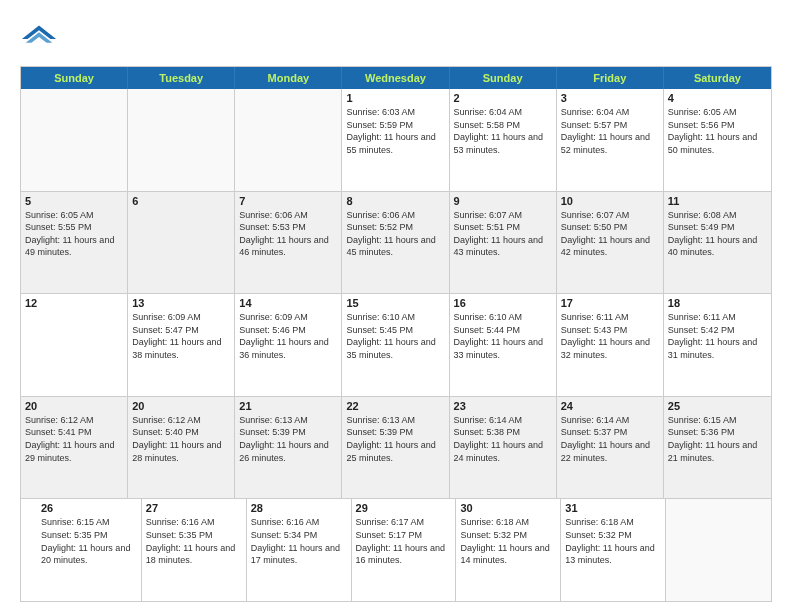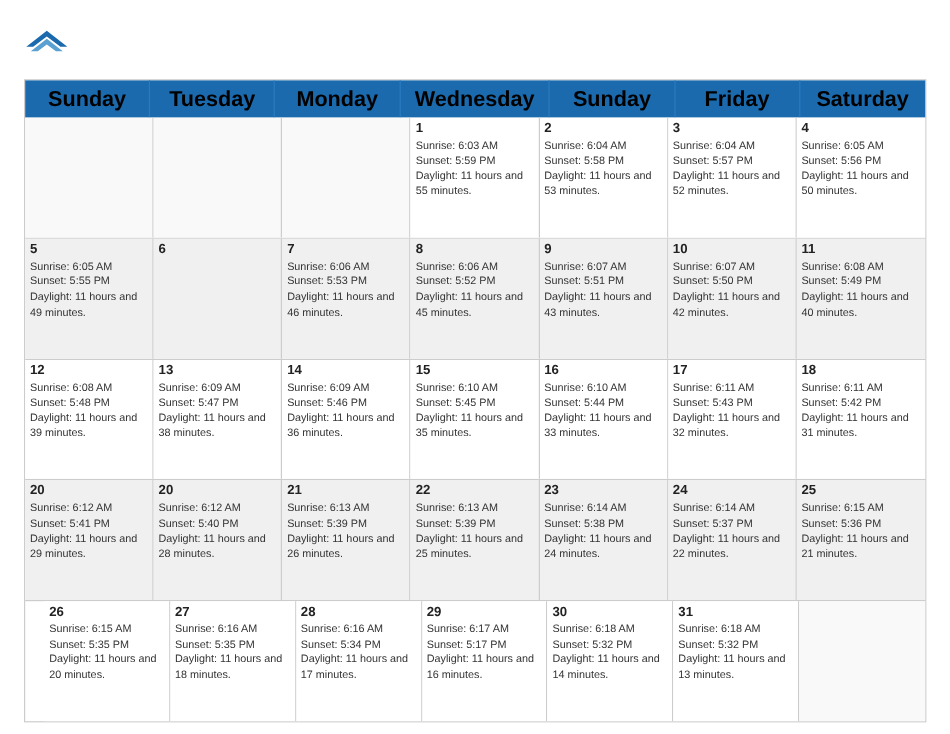--- a/index.html
+++ b/index.html
@@ -59,22 +59,22 @@
       display: flex;
       flex-direction: column;
       border: 1px solid #ccc;
     }
     .day-headers {
       display: grid;
       grid-template-columns: repeat(7, 1fr);
       background: #1a6aad;
     }
     .day-header {
-      color: #000000;
-      font-size: 18px;
+      color: #bef264;
+      font-size: 11px;
       font-weight: bold;
       text-align: center;
       padding: 5px 12px;
       border-right: 1px solid #2a7ac0;
     }
     .day-header:last-child { border-right: none; }
     .calendar-body {
       flex: 1;
       display: flex;
       flex-direction: column;
@@ -220,24 +220,20 @@
             <div class="day-number">11</div>
             <div class="day-info">Sunrise: 6:08 AM
 Sunset: 5:49 PM
 Daylight: 11 hours
 and 40 minutes.</div>
           </div>
         </div>
         <div class="week-row">
           <div class="day-cell">
             <div class="day-number">12</div>
-            <div class="day-info">Sunrise: 6:08 AM
-Sunset: 5:48 PM
-Daylight: 11 hours
-and 39 minutes.</div>
           </div>
           <div class="day-cell">
             <div class="day-number">13</div>
             <div class="day-info">Sunrise: 6:09 AM
 Sunset: 5:47 PM
 Daylight: 11 hours
 and 38 minutes.</div>
           </div>
           <div class="day-cell">
             <div class="day-number">14</div>

